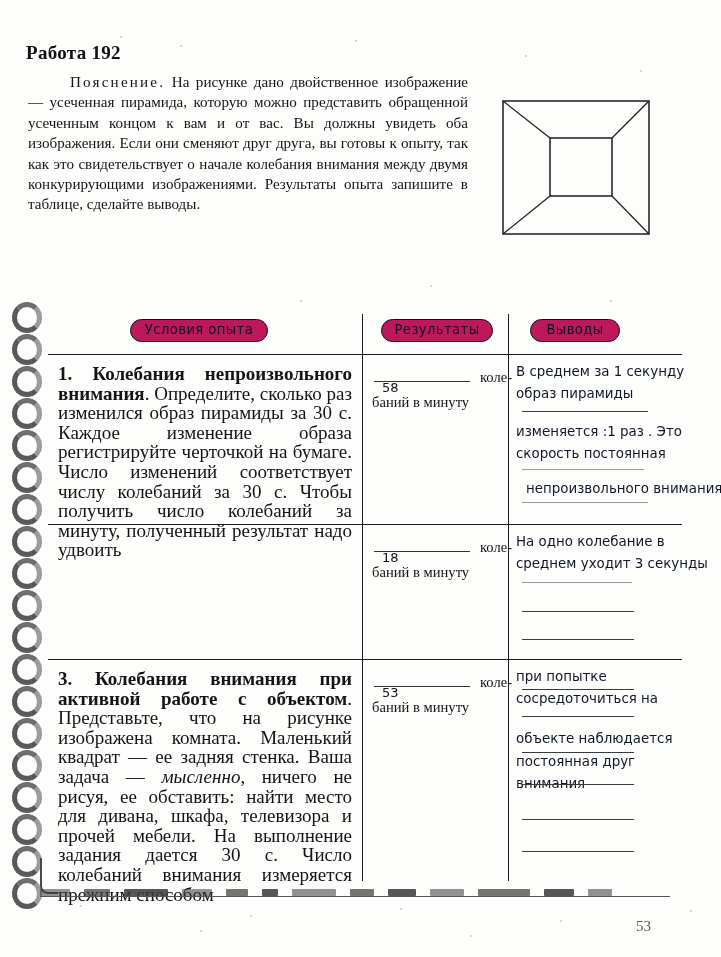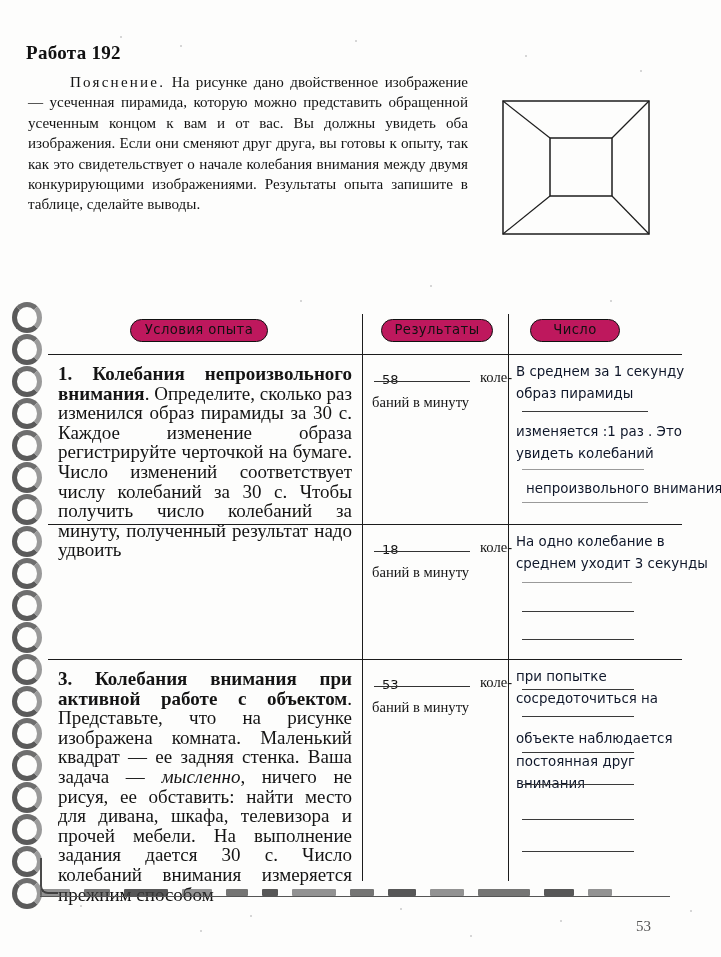--- a/index.html
+++ b/index.html
@@ -102,21 +102,21 @@
 
   
   .res{
     position:absolute;
     font-size:14.6px;
     color:#141414;
   }
   .res .num{
     font-family:"DejaVu Sans", sans-serif;
     font-size:13px;
-    position:absolute;left:12px;top:8px;
+    position:absolute;left:12px;top:16px;
   }
   .res .rule{
     position:absolute;left:4px;top:17px;width:96px;height:1.1px;background:#333;
   }
   .res .kol{position:absolute;left:110px;top:5px;}
   .res .line2{position:absolute;left:2px;top:30px;white-space:nowrap;}
 
   
   .concl{
     position:absolute;
@@ -184,39 +184,39 @@
 
     <div class="vline" style="left:314px;top:8px;height:567px;"></div>
     <div class="vline" style="left:460px;top:8px;height:567px;"></div>
 
     <div class="hline" style="top:48px;width:634px;"></div>
     <div class="hline" style="top:218px;width:634px;"></div>
     <div class="hline" style="top:353px;width:634px;"></div>
 
     <div class="pill" style="left:82px;top:13px;width:136px;">Условия опыта</div>
     <div class="pill" style="left:333px;top:13px;width:110px;">Результаты</div>
-    <div class="pill" style="left:482px;top:13px;width:88px;">Число</div>
+    <div class="pill" style="left:482px;top:13px;width:88px;">Выводы</div>
 
     <div class="cell-cond" style="left:10px;top:58px;width:294px;">
       <span class="lead"></span><b><span>1.</span>&nbsp;<span>Колебания непроизвольного внимания</span></b><span>. Определите, сколько раз изменился образ пирамиды за 30 с. Каждое изменение образа регистрируйте черточкой на бумаге. Число изменений соответствует числу колебаний за 30 с. Чтобы получить число колебаний за минуту, полученный результат надо удвоить</span>
     </div>
 
     <div class="res" style="left:322px;top:58px;width:130px;height:60px;">
       <span class="num">58</span>
       <span class="rule"></span>
       <span class="kol">коле-</span>
       <span class="line2">баний в минуту</span>
     </div>
 
     <div>
       <div class="concl" style="left:468px;top:58px;">В среднем за 1 секунду</div>
       <div class="concl" style="left:468px;top:80px;">образ пирамиды</div>
       <div class="wline" style="left:474px;top:105px;width:126px;"></div>
       <div class="concl" style="left:468px;top:118px;">изменяется :1 раз  . Это</div>
-      <div class="concl" style="left:468px;top:140px;">увидеть колебаний</div>
+      <div class="concl" style="left:468px;top:140px;">скорость постоянная</div>
       <div class="wline faint" style="left:474px;top:163px;width:122px;"></div>
       <div class="concl" style="left:478px;top:175px;">непроизвольного внимания</div>
       <div class="wline faint" style="left:474px;top:196px;width:126px;"></div>
     </div>
 
 
     <div class="res" style="left:322px;top:228px;width:130px;height:60px;">
       <span class="num">18</span>
       <span class="rule"></span>
       <span class="kol">коле-</span>

